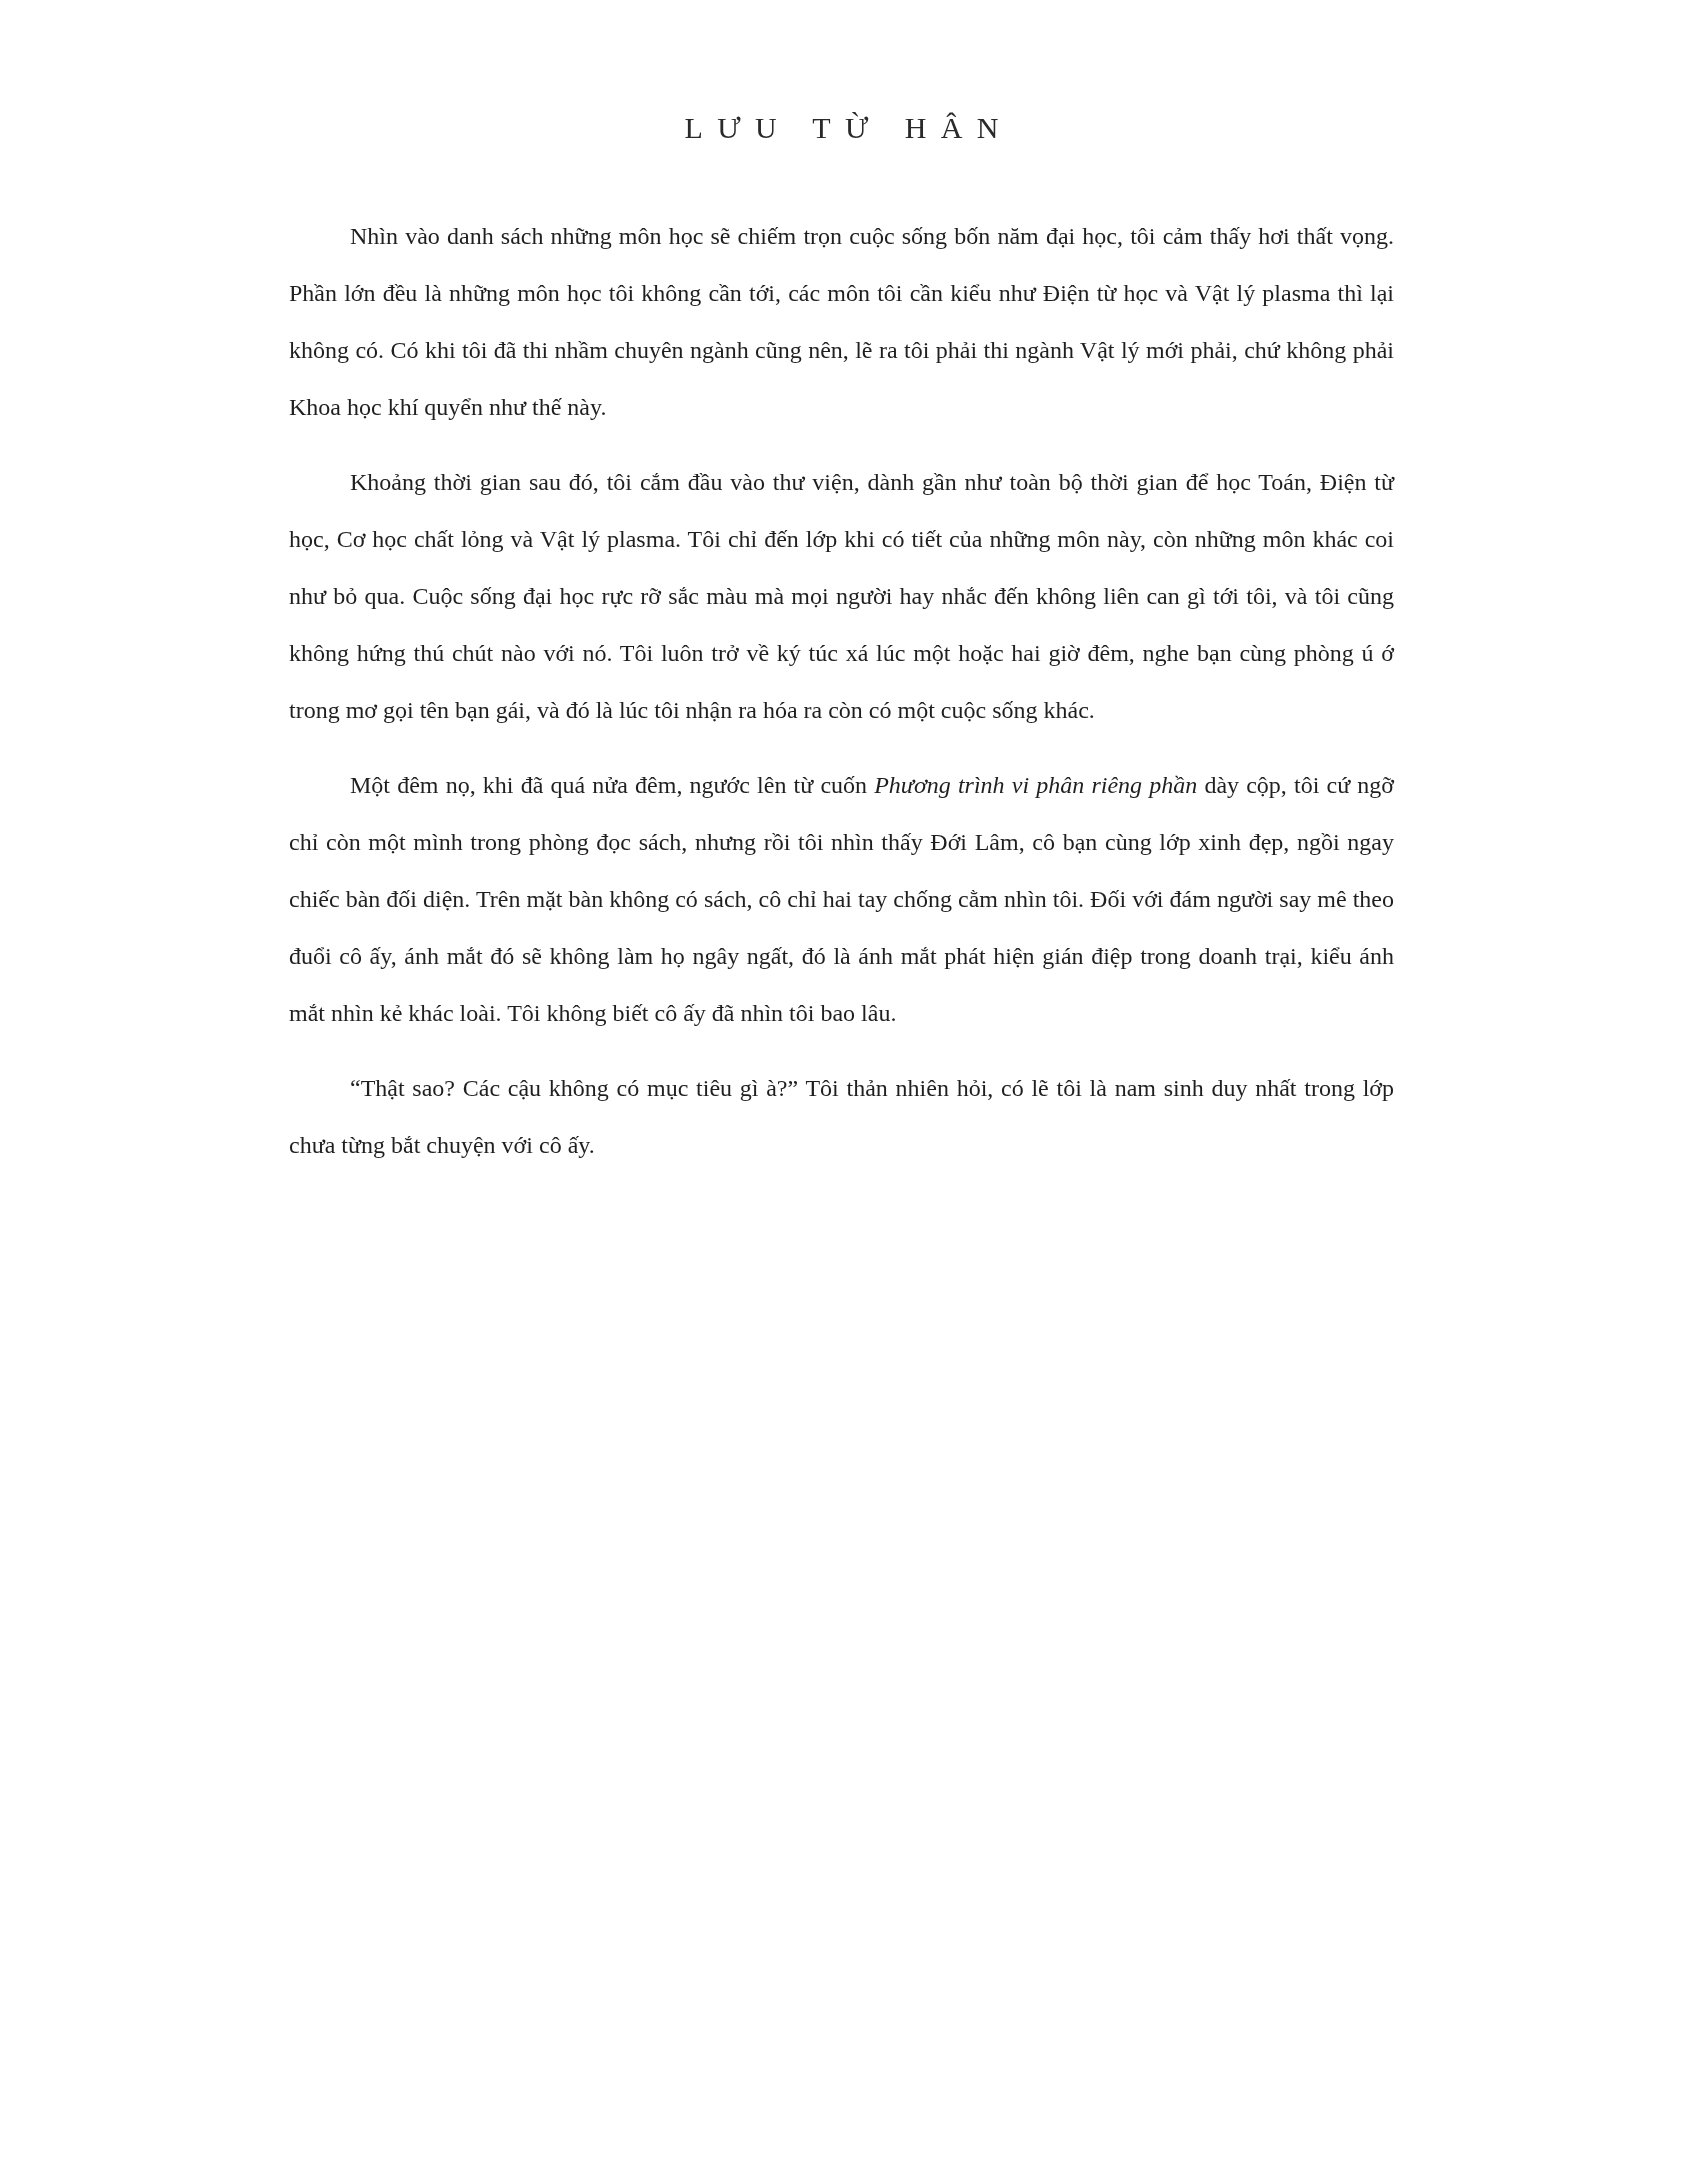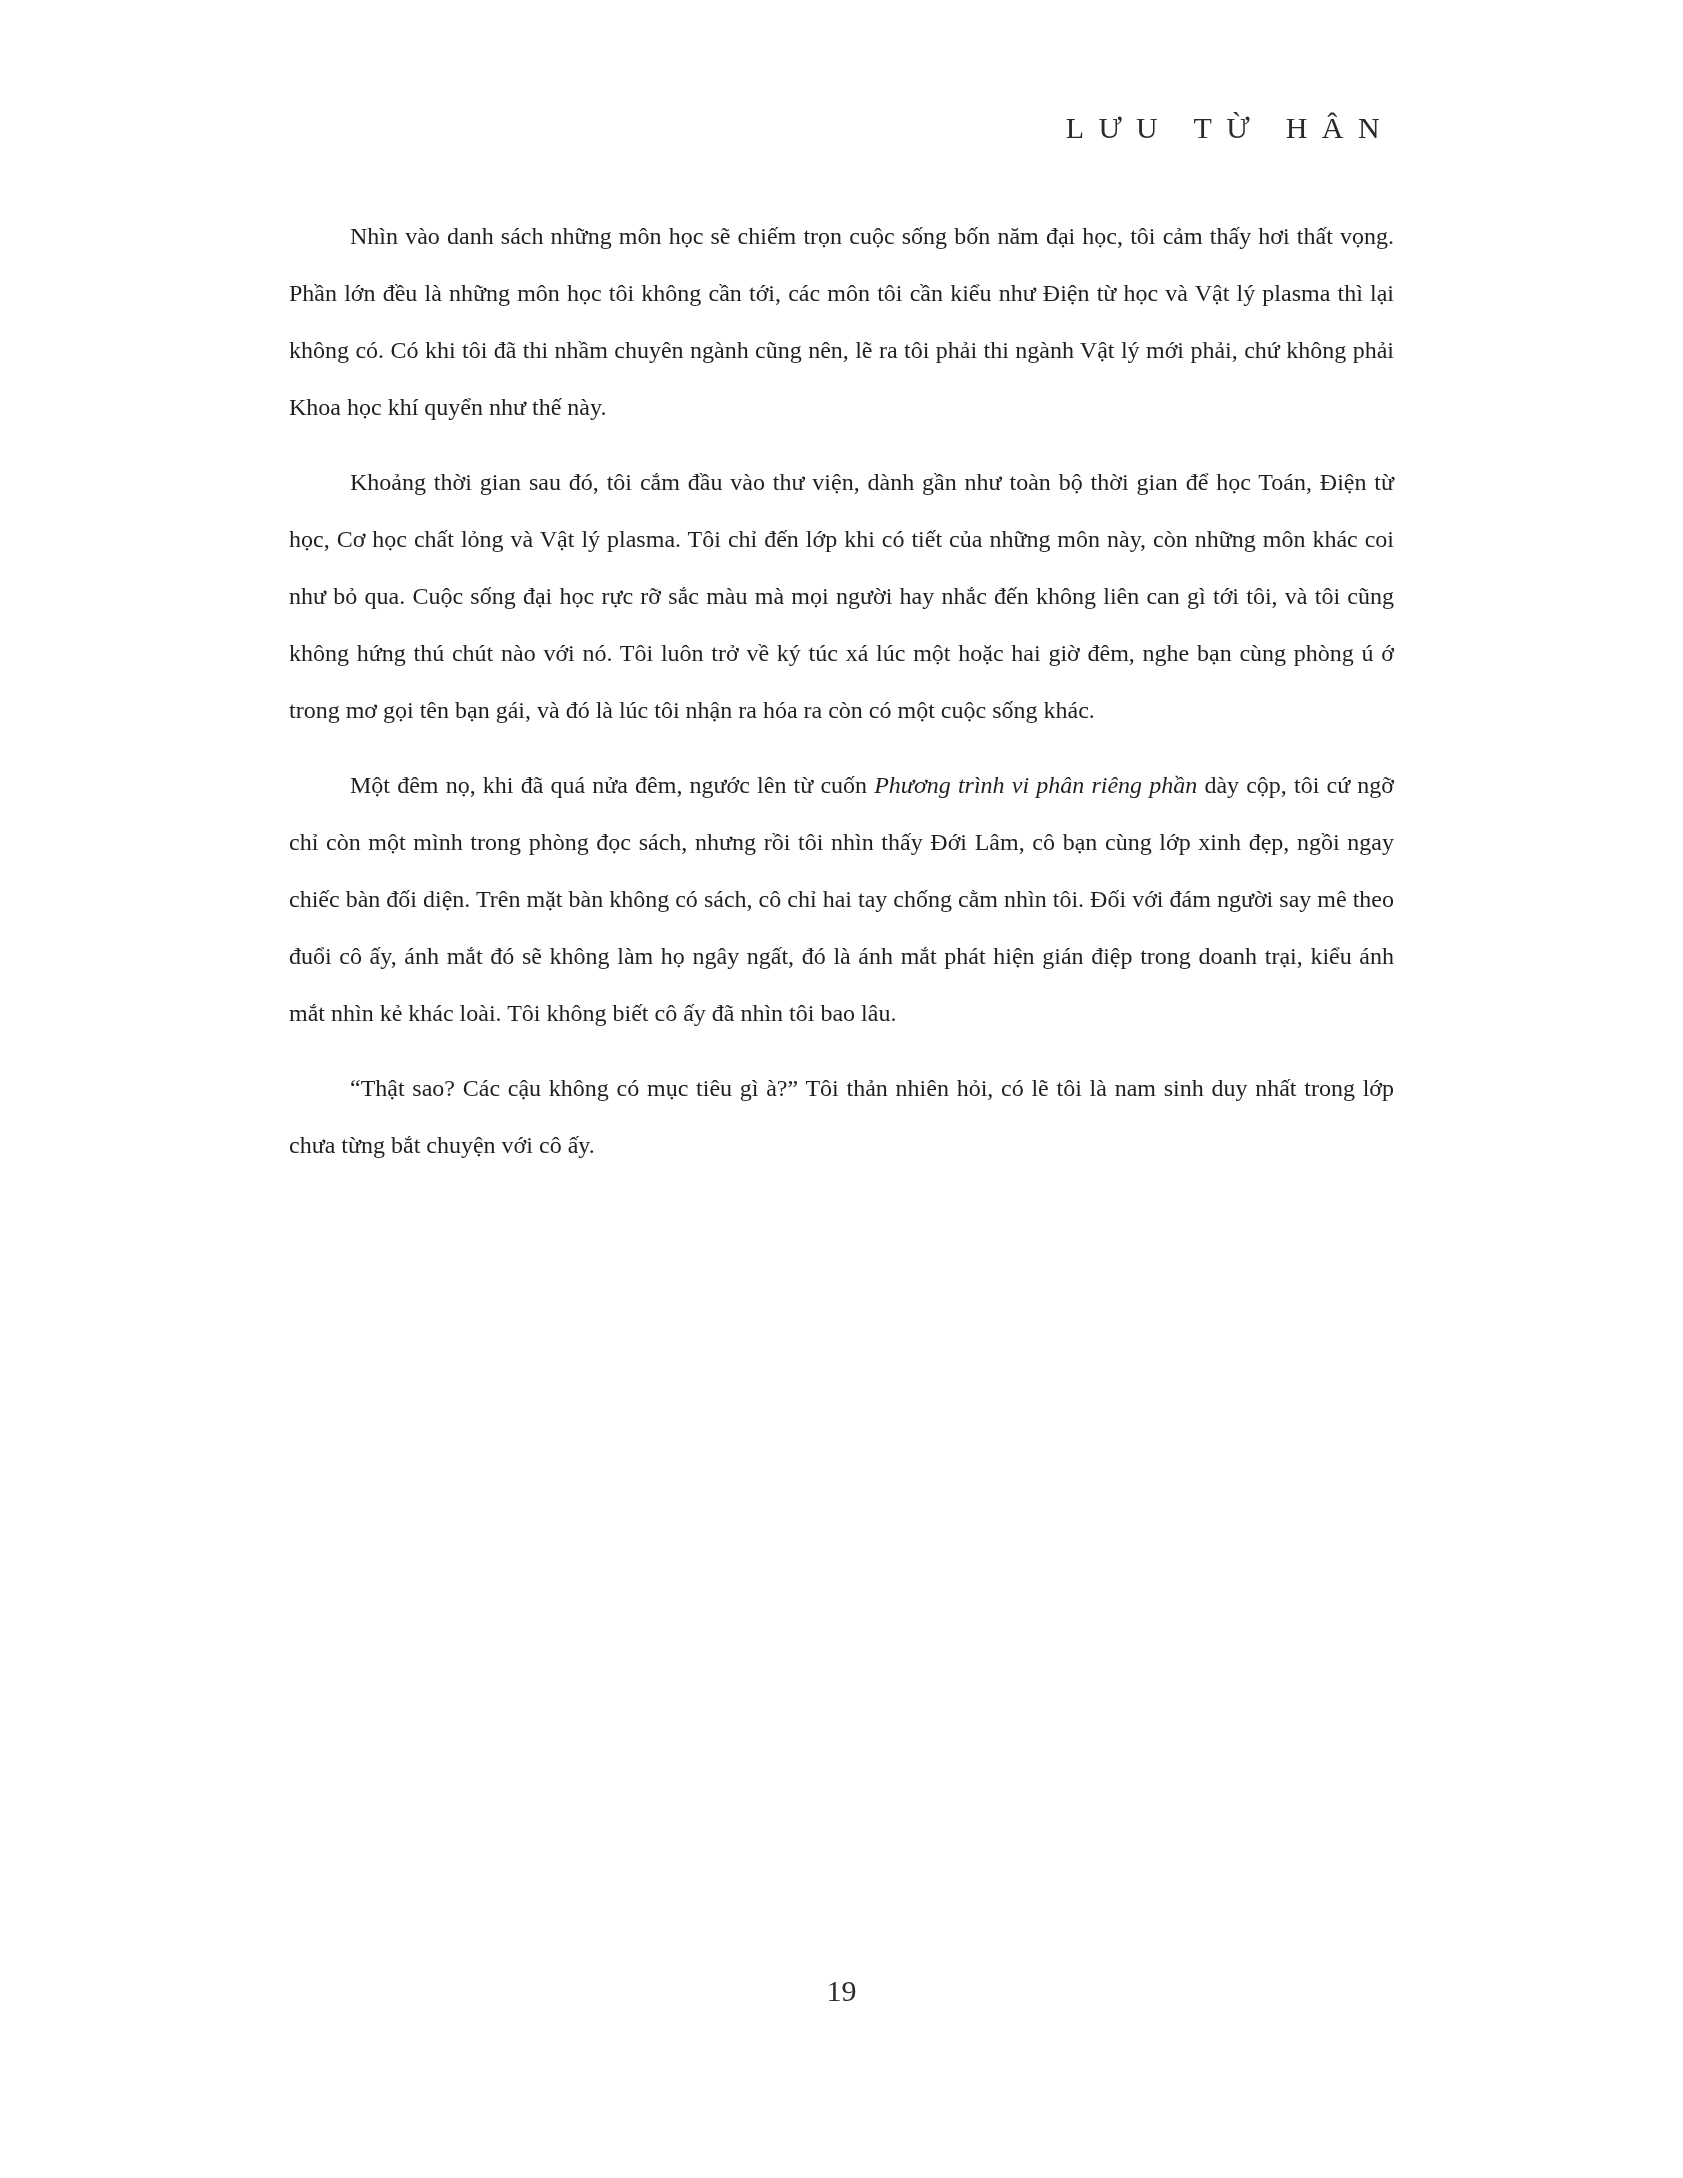--- a/index.html
+++ b/index.html
@@ -13,21 +13,21 @@
     height: 2178px;
     margin: 0 auto;
     background: #ffffff;
     box-sizing: border-box;
     padding: 111px 289px 0 289px;
     font-family: "Liberation Serif", serif;
     color: #1d1d1d;
     overflow: hidden;
   }
   .running-head {
-    text-align: right;
+    text-align: center;
     font-size: 30px;
     letter-spacing: 0.48em;
     padding-left: 0.48em;
     color: #2a2a2a;
     margin-bottom: 63px;
     font-weight: 400;
   }
   .body-text p {
     font-size: 24px;
     line-height: 57px;
@@ -65,18 +65,15 @@
 
     <p><span>Khoảng thời gian sau đó, tôi cắm đầu vào thư viện, dành gần như toàn bộ thời gian để học Toán, Điện từ học, Cơ học chất lỏng và Vật lý plasma. Tôi chỉ đến lớp khi có tiết của những môn này, còn những môn khác coi như bỏ qua. Cuộc sống đại học rực rỡ sắc màu mà mọi người hay nhắc đến không liên can gì tới tôi, và tôi cũng không hứng thú chút nào với nó. Tôi luôn trở về ký túc xá lúc một hoặc hai giờ đêm, nghe bạn cùng phòng ú ớ trong mơ gọi tên bạn gái, và đó là lúc tôi nhận ra hóa ra còn có một cuộc sống khác.</span></p>
 
     <p><span>Một đêm nọ, khi đã quá nửa đêm, ngước lên từ cuốn </span><em class="italic">Phương trình vi phân riêng phần</em><span> dày cộp, tôi cứ ngỡ chỉ còn một mình trong phòng đọc sách, nhưng rồi tôi nhìn thấy Đới Lâm, cô bạn cùng lớp xinh đẹp, ngồi ngay chiếc bàn đối diện. Trên mặt bàn không có sách, cô chỉ hai tay chống cằm nhìn tôi. Đối với đám người say mê theo đuổi cô ấy, ánh mắt đó sẽ không làm họ ngây ngất, đó là ánh mắt phát hiện gián điệp trong doanh trại, kiểu ánh mắt nhìn kẻ khác loài. Tôi không biết cô ấy đã nhìn tôi bao lâu.</span></p>
 
 
     <p><span>“Thật sao? Các cậu không có mục tiêu gì à?” Tôi thản nhiên hỏi, có lẽ tôi là nam sinh duy nhất trong lớp chưa từng bắt chuyện với cô ấy.</span></p>
 
   </main>
 
-  <footer class="page-number">
-    <span>19</span>
-  </footer>
 
 </div>
 
 
 </body></html>

